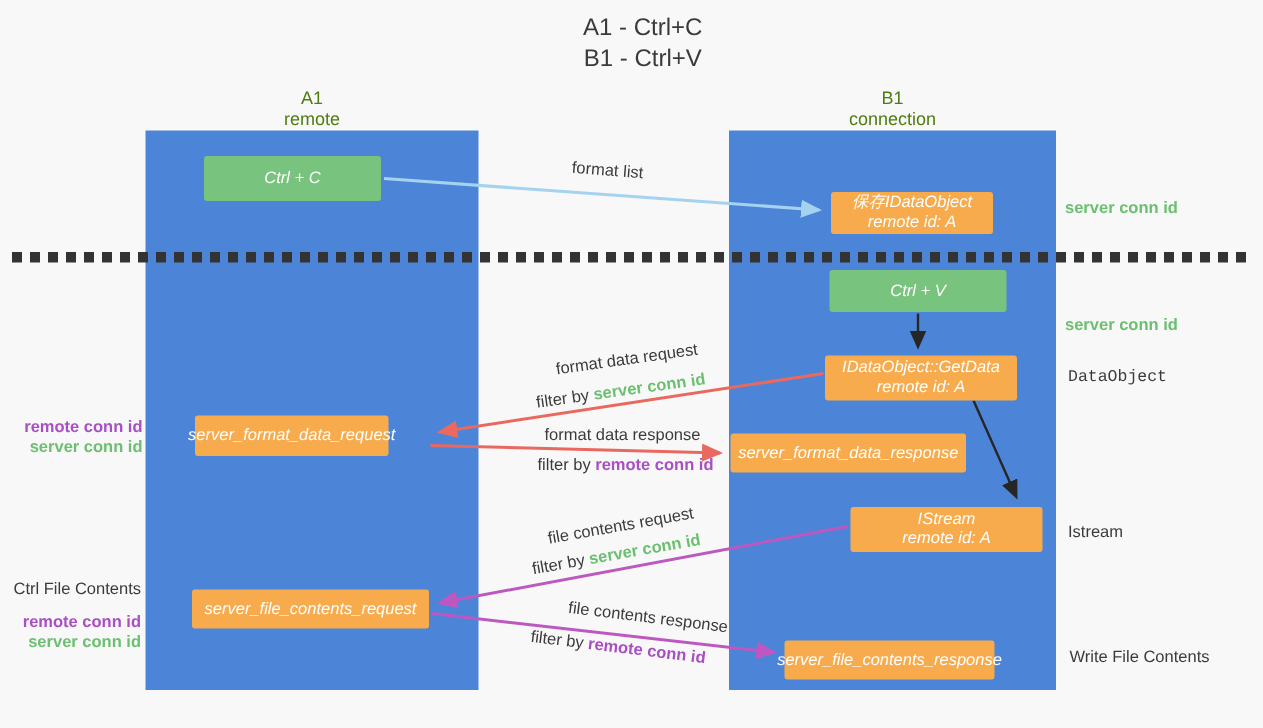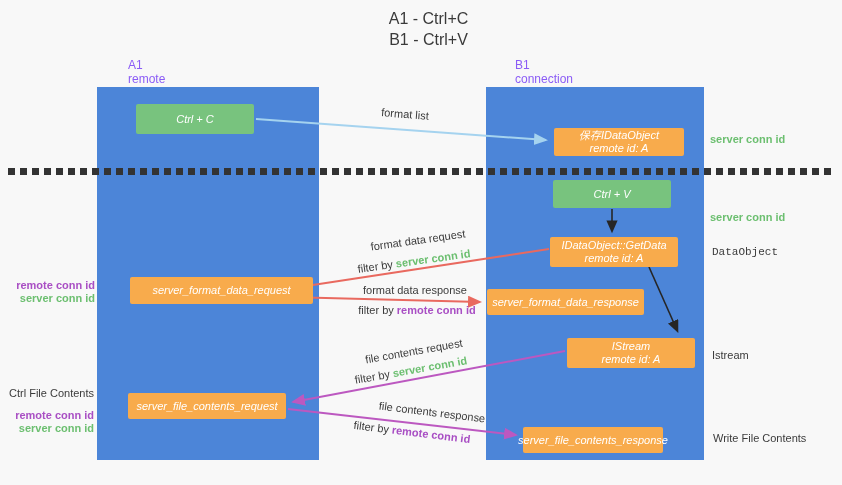--- a/index.html
+++ b/index.html
@@ -8,22 +8,22 @@
     position:relative; width:842px; height:485px;
     background:#f8f8f8; overflow:hidden;
     font-family:"Liberation Sans", sans-serif;
     color:#3b3b3b;
   }
   .title {
     position:absolute; top:8px; left:0; right:0;
     text-align:center; font-size:16px; line-height:21px; color:#3a3a3a;padding-left:15px;
   }
   .col-header {
-    position:absolute; top:58px; width:160px; text-align:left;
-    font-size:12px; line-height:14px; color:#8b5cf6;
+    position:absolute; top:58px; width:160px; text-align:center;
+    font-size:12px; line-height:14px; color:#4d7c0f;
   }
   .lifeline { position:absolute; top:87px; height:373px; background:#4c85d8; }
   .lifeline-left  { left:97px;  width:222px; }
   .lifeline-right { left:486px; width:218px; }
   .divider {
     position:absolute; top:168px; left:8px; width:826px; height:7px;
     background:repeating-linear-gradient(90deg,#333 0 7px,transparent 7px 12px);
   }
   .node {
     position:absolute; display:flex; flex-direction:column;
@@ -86,35 +86,35 @@
     <line x1="549" y1="249" x2="293" y2="288" stroke="#e9695f" stroke-width="2" marker-end="url(#m-red)"></line>
     <line x1="287" y1="297" x2="480" y2="302" stroke="#e9695f" stroke-width="2" marker-end="url(#m-red)"></line>
     <line x1="565" y1="351" x2="293" y2="402" stroke="#bc58c0" stroke-width="2" marker-end="url(#m-mag)"></line>
     <line x1="288" y1="409" x2="516" y2="435" stroke="#bc58c0" stroke-width="2" marker-end="url(#m-mag)"></line>
   </svg>
 
   <div class="node green" style="left:136px;top:104px;width:118px;height:30px;">
     <span>Ctrl + C</span>
   </div>
 
-  <div class="node orange" style="left:554px;top:128px;width:130px;height:28px;">
+  <div class="node orange" style="left:554px;top:128px;width:108px;height:28px;">
     <span>保存IDataObject</span>
     <span>remote id: A</span>
   </div>
 
   <div class="node green" style="left:553px;top:180px;width:118px;height:28px;">
     <span>Ctrl + V</span>
   </div>
 
   <div class="node orange" style="left:550px;top:237px;width:128px;height:30px;">
     <span>IDataObject::GetData</span>
     <span>remote id: A</span>
   </div>
 
-  <div class="node orange" style="left:130px;top:277px;width:183px;height:27px;">
+  <div class="node orange" style="left:130px;top:277px;width:129px;height:27px;">
     <span>server_format_data_request</span>
   </div>
 
   <div class="node orange" style="left:487px;top:289px;width:157px;height:26px;justify-content:center;">
     <span>server_format_data_response</span>
   </div>
 
   <div class="node orange" style="left:567px;top:338px;width:128px;height:30px;">
     <span>IStream</span>
     <span>remote id: A</span>

